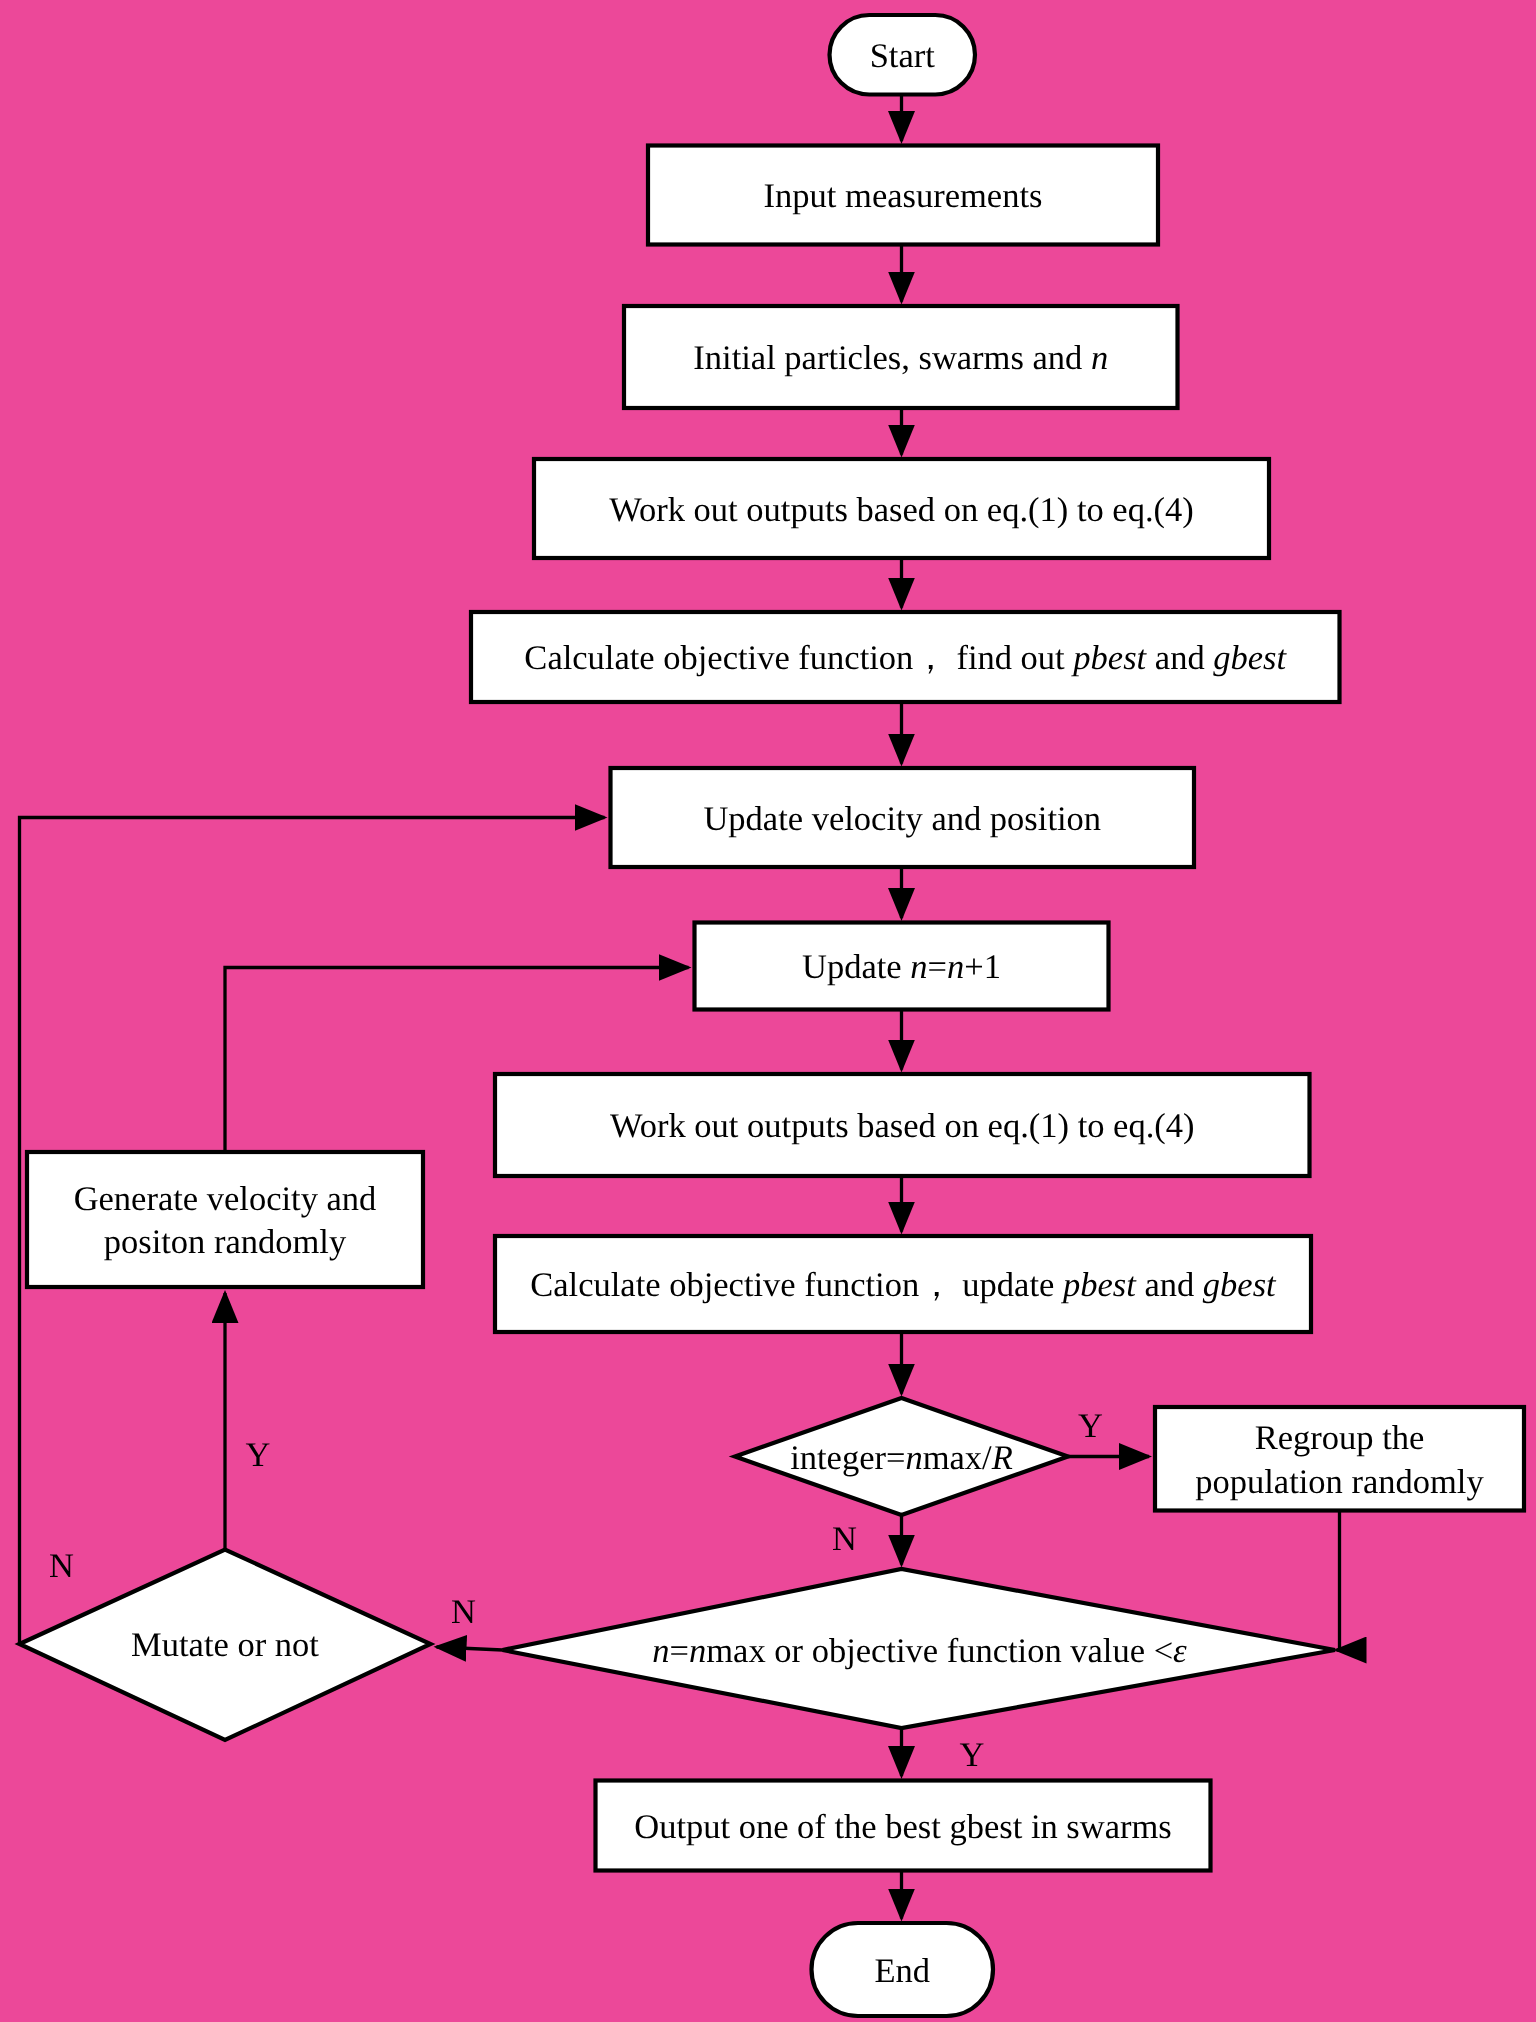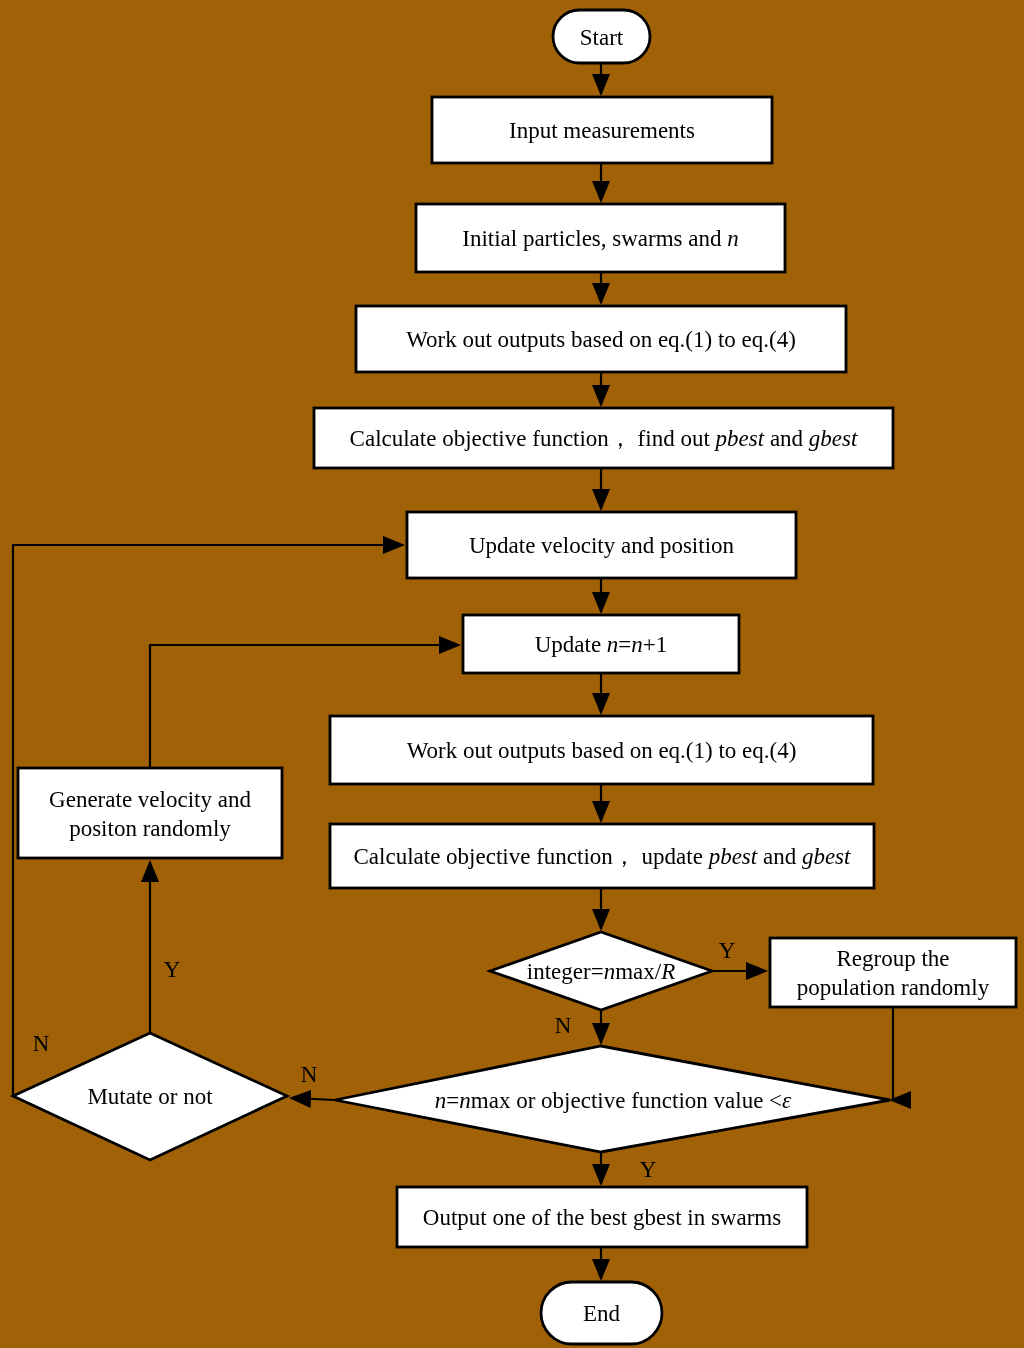--- a/index.html
+++ b/index.html
@@ -1,16 +1,16 @@
 <!DOCTYPE html>
 <html><head>
 <meta charset="utf-8">
 <style>
   html,body{margin:0;padding:0;background:#ffffff;}
-  #stage{position:relative;width:1024px;height:1348px;background:#a16207;overflow:hidden;}
+  #stage{position:relative;width:1024px;height:1348px;background:#ec4899;overflow:hidden;}
   svg text{
     font-family:"Liberation Serif","DejaVu Serif",serif;
     font-size:23px;
     fill:#000000;
   }
 </style>
 </head>
 <body>
 
 <div id="stage">

